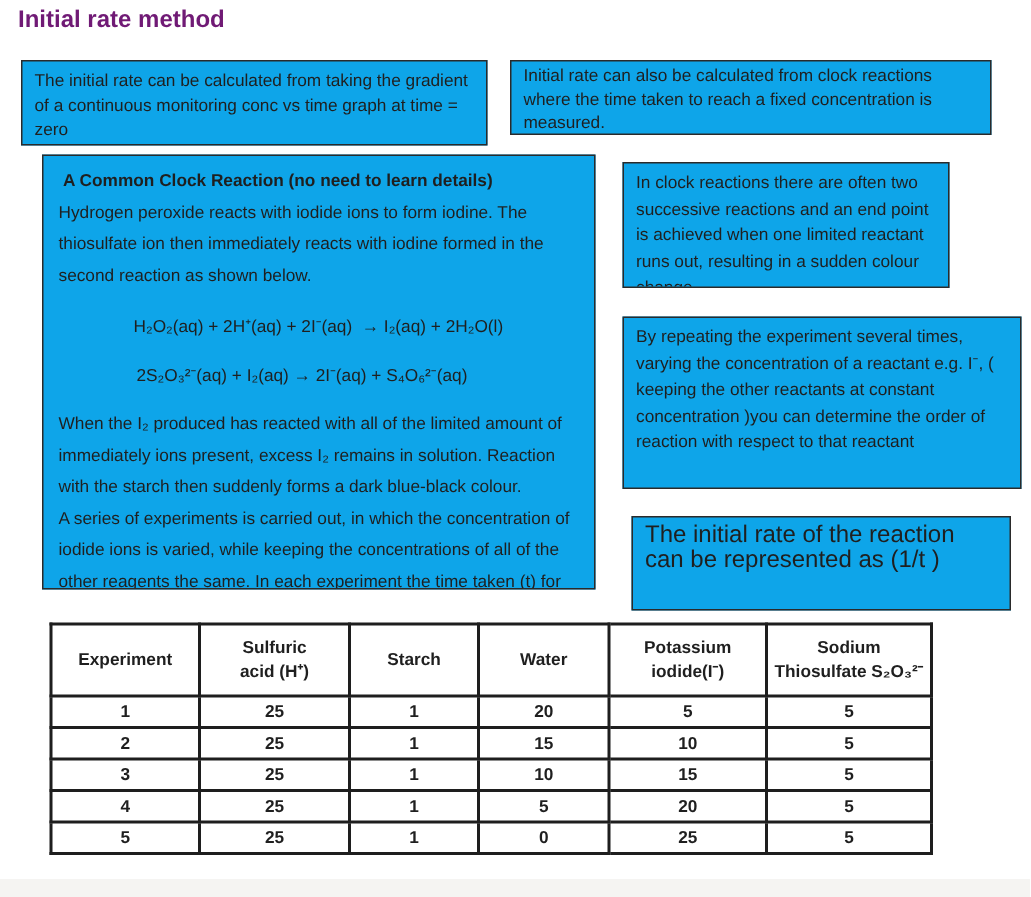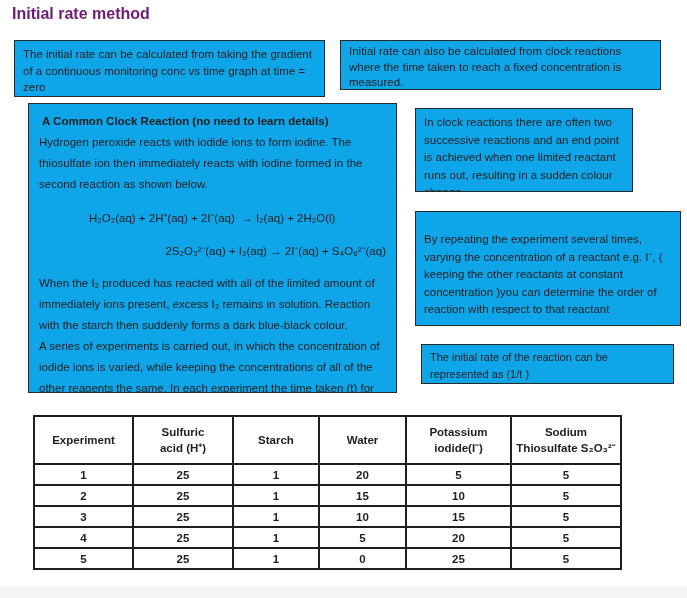--- a/index.html
+++ b/index.html
@@ -28,24 +28,24 @@
     background: #0ea5e9;
     overflow: hidden;
   }
   #box-gradient   { left: 14px;  top: 40px;  width: 311px; height: 57px;  padding: 5px 8px;  line-height: 16.5px; }
   #box-clock-calc { left: 340px; top: 40px;  width: 321px; height: 50px;  padding: 3px 8px;  line-height: 15.5px; }
   #box-clock-reaction { left: 28px; top: 103px; width: 369px; height: 290px; padding: 7px 10px; }
   #box-clock-reaction .heading { font-weight: bold; line-height: 21px; padding-left: 3px; margin: 0; }
   #box-clock-reaction p { margin: 0; line-height: 21px; }
   .equation { white-space: pre-wrap; line-height: 15px; }
   #equation-1 { margin: 16px 0 0 50px; }
-  #equation-2 { margin: 18px 0 14px 35px; text-align: right; }
+  #equation-2 { margin: 18px 0 14px 52px; }
   #box-clock-endpoint { left: 415px; top: 108px; width: 218px; height: 84px;  padding: 5px 8px; line-height: 17.5px; }
-  #box-repeat         { left: 415px; top: 211px; width: 266px; height: 115px; padding: 19px 8px; line-height: 17.5px; }
-  #box-rate           { left: 421px; top: 344px; width: 253px; height: 40px;  padding: 4px 8px; font-size: 11px; line-height: 16.5px; }
+  #box-repeat         { left: 415px; top: 211px; width: 266px; height: 115px; padding: 5px 8px; line-height: 17.5px; }
+  #box-rate           { left: 421px; top: 344px; width: 253px; height: 63px;  padding: 4px 8px; font-size: 16px; line-height: 16.5px; }
 
   #experiment-table {
     position: absolute;
     left: 33px;
     top: 415px;
     border-collapse: collapse;
     table-layout: fixed;
   }
   #experiment-table th, #experiment-table td {
     border: 2px solid #1e1e1e;

